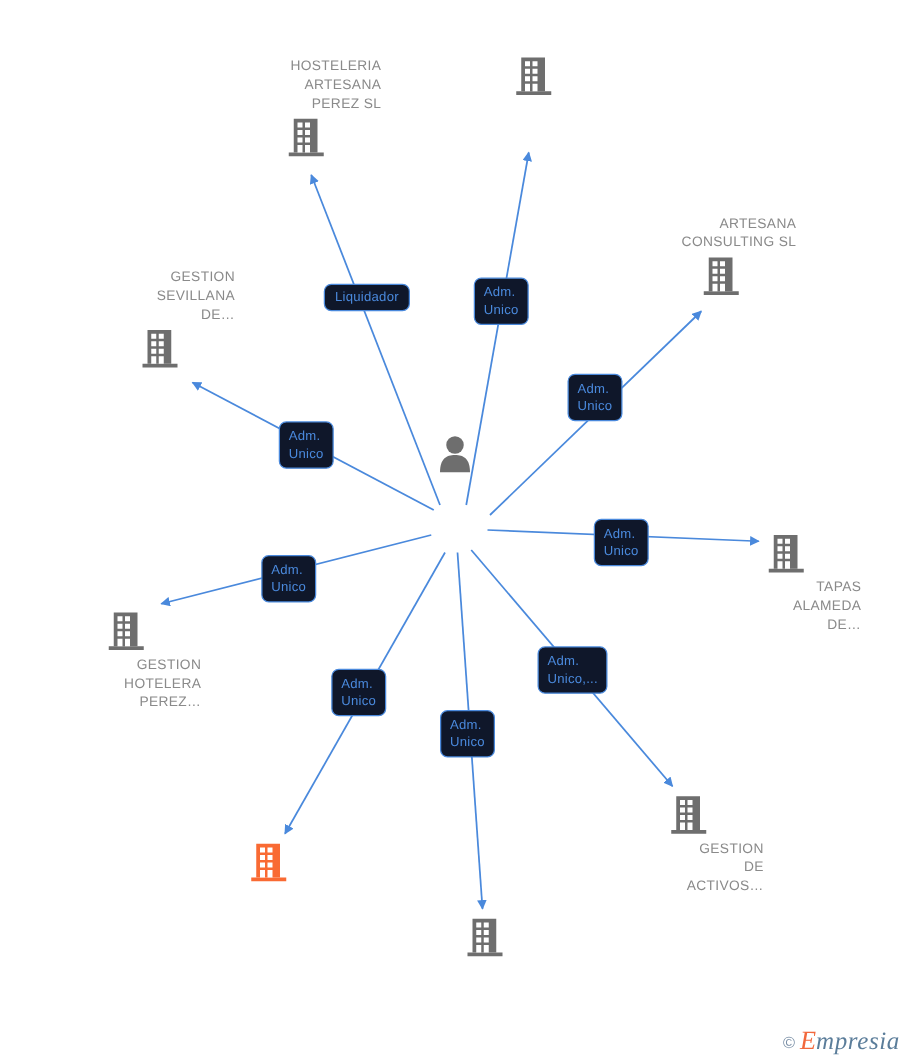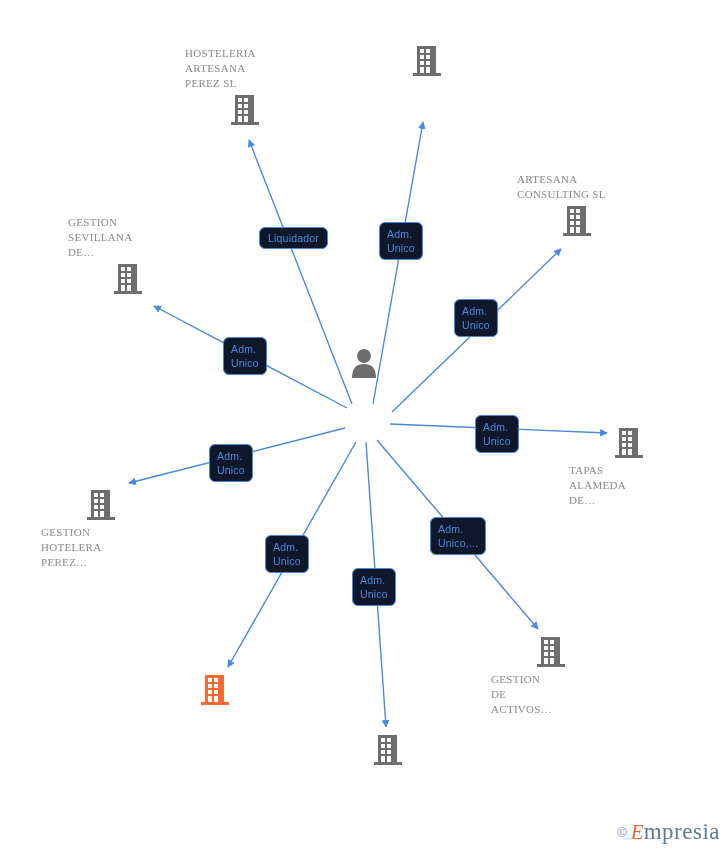--- a/index.html
+++ b/index.html
@@ -5,21 +5,21 @@
   html,body{margin:0;padding:0;}
   body{
     width:728px;height:850px;
     background:#ffffff;
     font-family:"Liberation Sans",sans-serif;
     overflow:hidden;
     position:relative;
   }
   #graph{position:absolute;inset:0;width:728px;height:850px;}
 
-  .node{position:absolute;text-align:left;width:120px;font-family:Liberation Serif, serif;}
+  .node{position:absolute;text-align:right;width:120px;}
   .node .icon{display:block;margin:0 auto;}
   .node .lbl{
     display:block;
     font-size:11px;
     line-height:15px;
     color:#8a8a8a;
     letter-spacing:.3px;
     white-space:pre-line;
   }
   .node.label-above .lbl{margin-bottom:2px;}
@@ -46,21 +46,21 @@
 
   #watermark{
     position:absolute;
     right:8px;bottom:6px;
     display:flex;align-items:center;gap:4px;
     font-size:17px;
   }
   #watermark .c{color:#7a8fa6;font-size:13px;}
   #watermark .e{color:#f2683c;font-style:italic;font-family:"Liberation Serif",serif;font-size:21px;line-height:1;}
   #watermark .rest{color:#5b7severe;}
-  #watermark .rest{color:#5b7d9a;font-family:"Liberation Serif",serif;font-size:23px;line-height:1;letter-spacing:.5px;}
+  #watermark .rest{color:#5b7d9a;font-style:italic;font-family:"Liberation Serif",serif;font-size:20px;line-height:1;letter-spacing:.5px;}
 </style>
 </head>
 <body>
 
 <svg id="graph" viewBox="0 0 728 850" xmlns="http://www.w3.org/2000/svg">
   <defs>
     <marker id="arrow" viewBox="0 0 10 10" refX="9" refY="5" markerWidth="5.5" markerHeight="5.5" orient="auto-start-reverse">
       <path d="M 0 0 L 10 5 L 0 10 z" fill="#4a89dc"></path>
     </marker>
   </defs>

